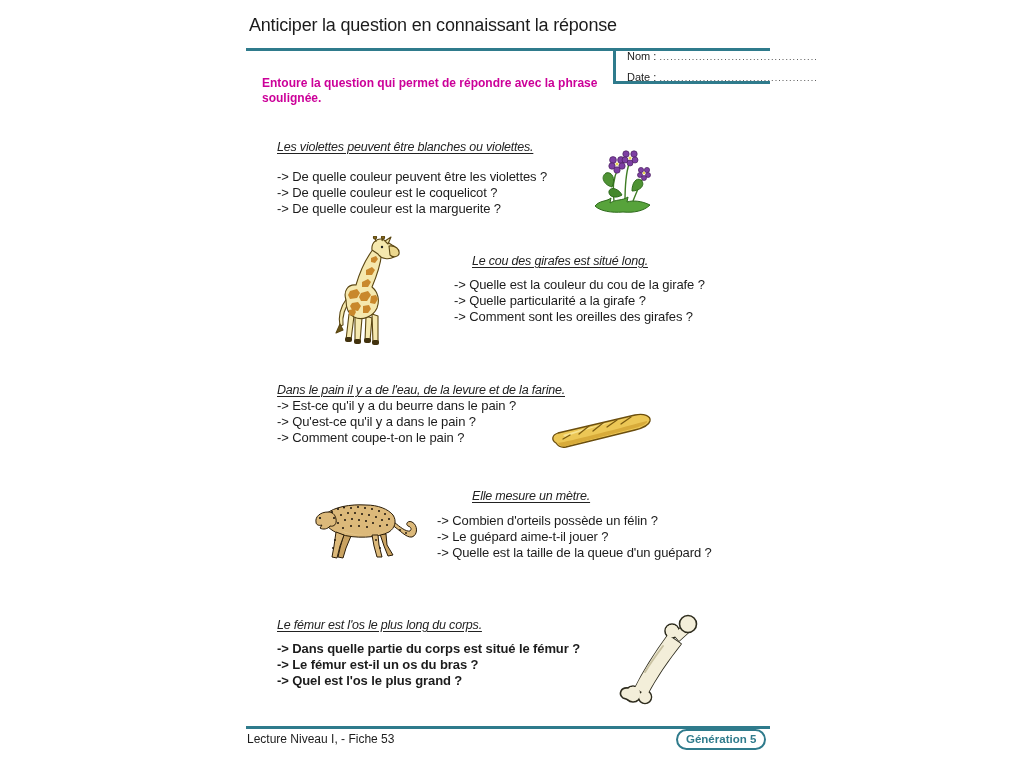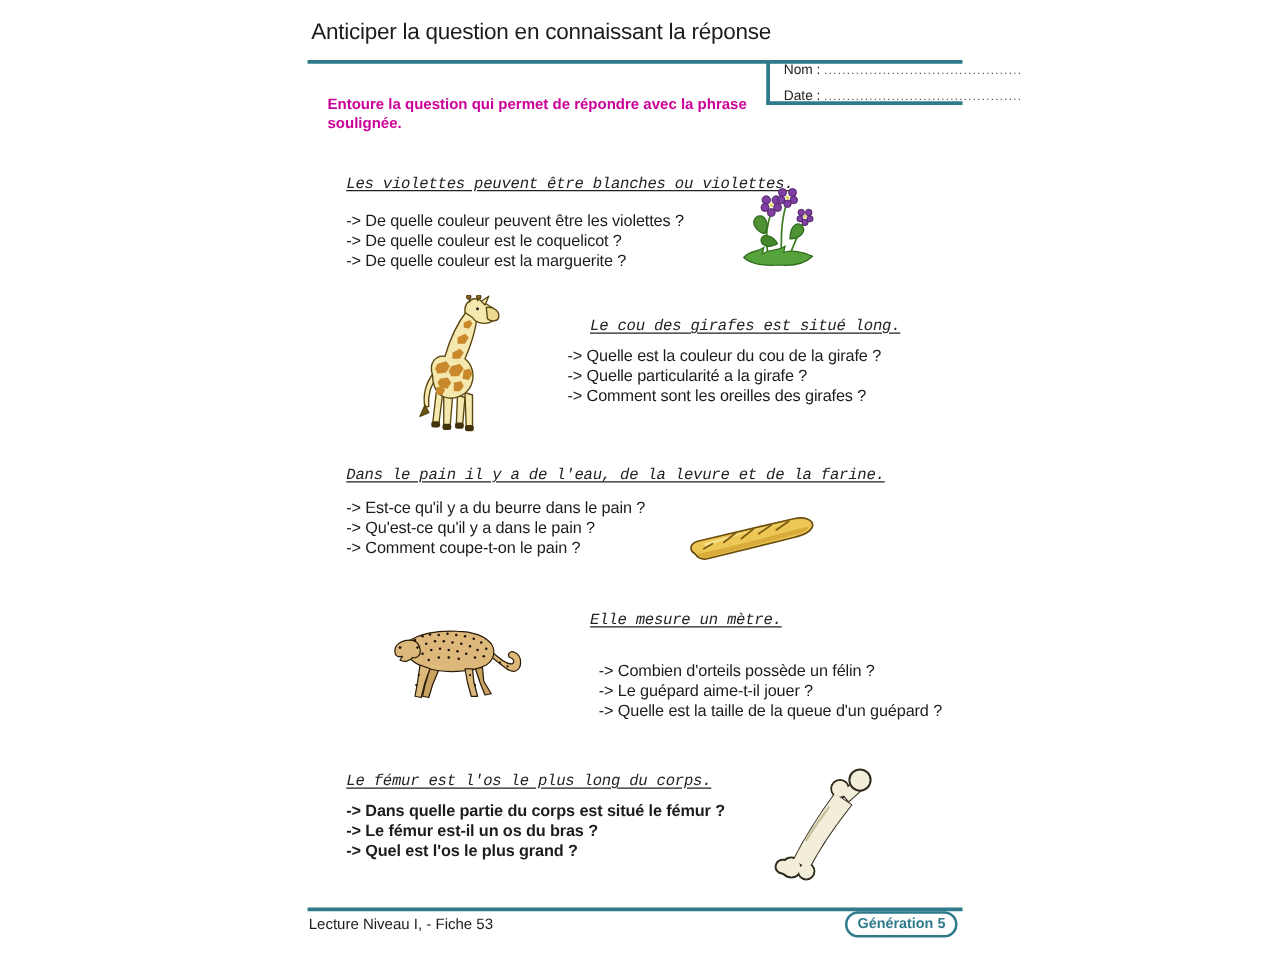--- a/index.html
+++ b/index.html
@@ -9,27 +9,27 @@
   #title{position:absolute;left:249px;top:15px;font-size:18px;letter-spacing:-0.2px;white-space:nowrap;}
   #rule-top{left:246px;top:48px;width:524px;height:3px;}
   #box-left{left:613px;top:48px;width:3px;height:36px;}
   #box-bottom{left:613px;top:81px;width:157px;height:3px;}
   .field-line{position:absolute;font-size:11px;color:#222;white-space:nowrap;}
   #nom-line{left:627px;top:50px;}
   #date-line{left:627px;top:71px;}
   .dots{font-size:9px;letter-spacing:1.1px;color:#444;}
   #instruction{position:absolute;left:262px;top:76px;width:368px;font-size:12px;font-weight:bold;
                color:#cc0099;line-height:14.5px;}
-  .sentence{position:absolute;font-family:Liberation Mono, monospace;font-style:italic;font-size:12.5px;
+  .sentence{position:absolute;font-family:Liberation Sans, sans-serif;font-style:italic;font-size:12.5px;
             color:#222;text-decoration:underline;text-underline-offset:2px;white-space:nowrap;letter-spacing:-0.2px;}
   .questions{position:absolute;font-size:13px;line-height:16px;letter-spacing:-0.1px;white-space:nowrap;}
   #ex1-sent{left:277px;top:140px;}  #ex1-q{left:277px;top:169px;}
   #ex2-sent{left:472px;top:254px;}  #ex2-q{left:454px;top:277px;}
-  #ex3-sent{left:277px;top:373px;}  #ex3-q{left:277px;top:398px;}
-  #ex4-sent{left:472px;top:489px;}  #ex4-q{left:479px;top:513px;margin-top:16px;}
+  #ex3-sent{left:277px;top:383px;}  #ex3-q{left:277px;top:398px;}
+  #ex4-sent{left:472px;top:489px;}  #ex4-q{left:437px;top:513px;}
   #ex5-sent{left:277px;top:618px;}  #ex5-q{left:277px;top:641px;font-weight:bold;}
   svg.illu{position:absolute;}
   #violets-svg{left:592px;top:149px;}
   #giraffe-svg{left:322px;top:236px;}
   #baguette-svg{left:549px;top:408px;}
   #cheetah-svg{left:314px;top:496px;}
   #femur-svg{left:615px;top:610px;}
   #rule-bottom{left:246px;top:726px;width:524px;height:3px;}
   #footer-ref{position:absolute;left:247px;top:732px;font-size:12px;white-space:nowrap;}
   #badge{position:absolute;left:676px;top:729px;border:2px solid #2f7b8c;border-radius:12px;

